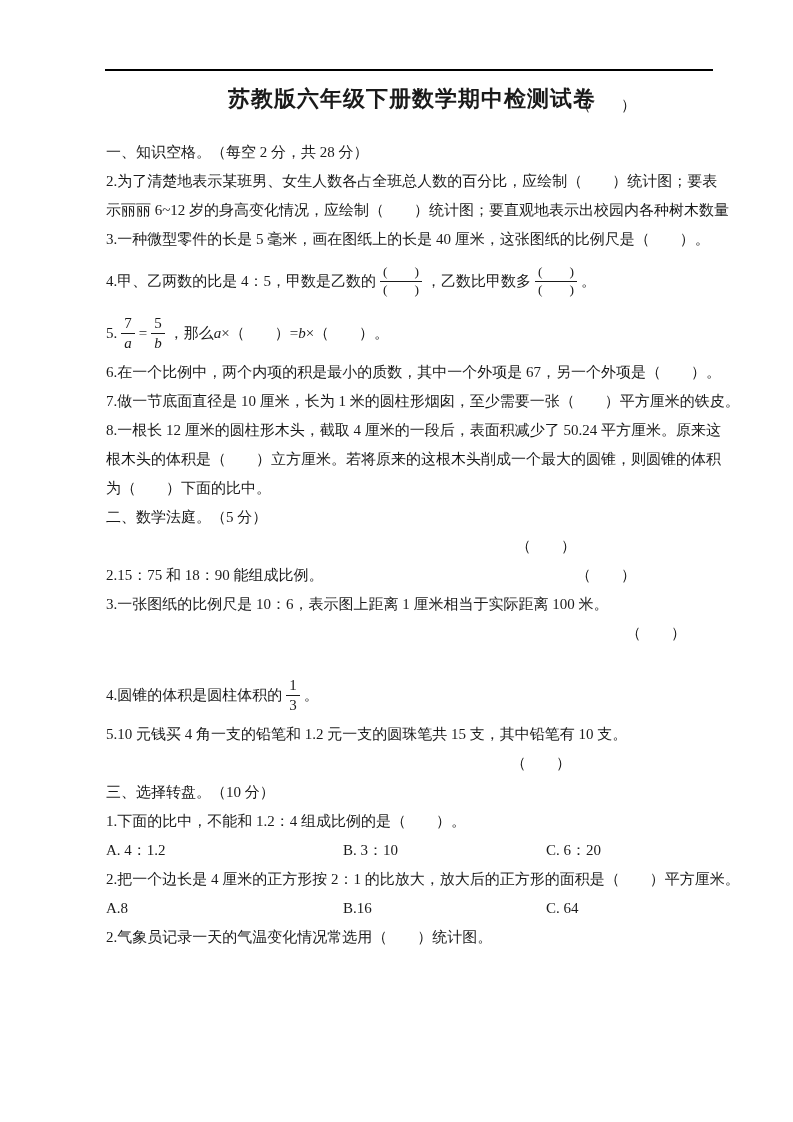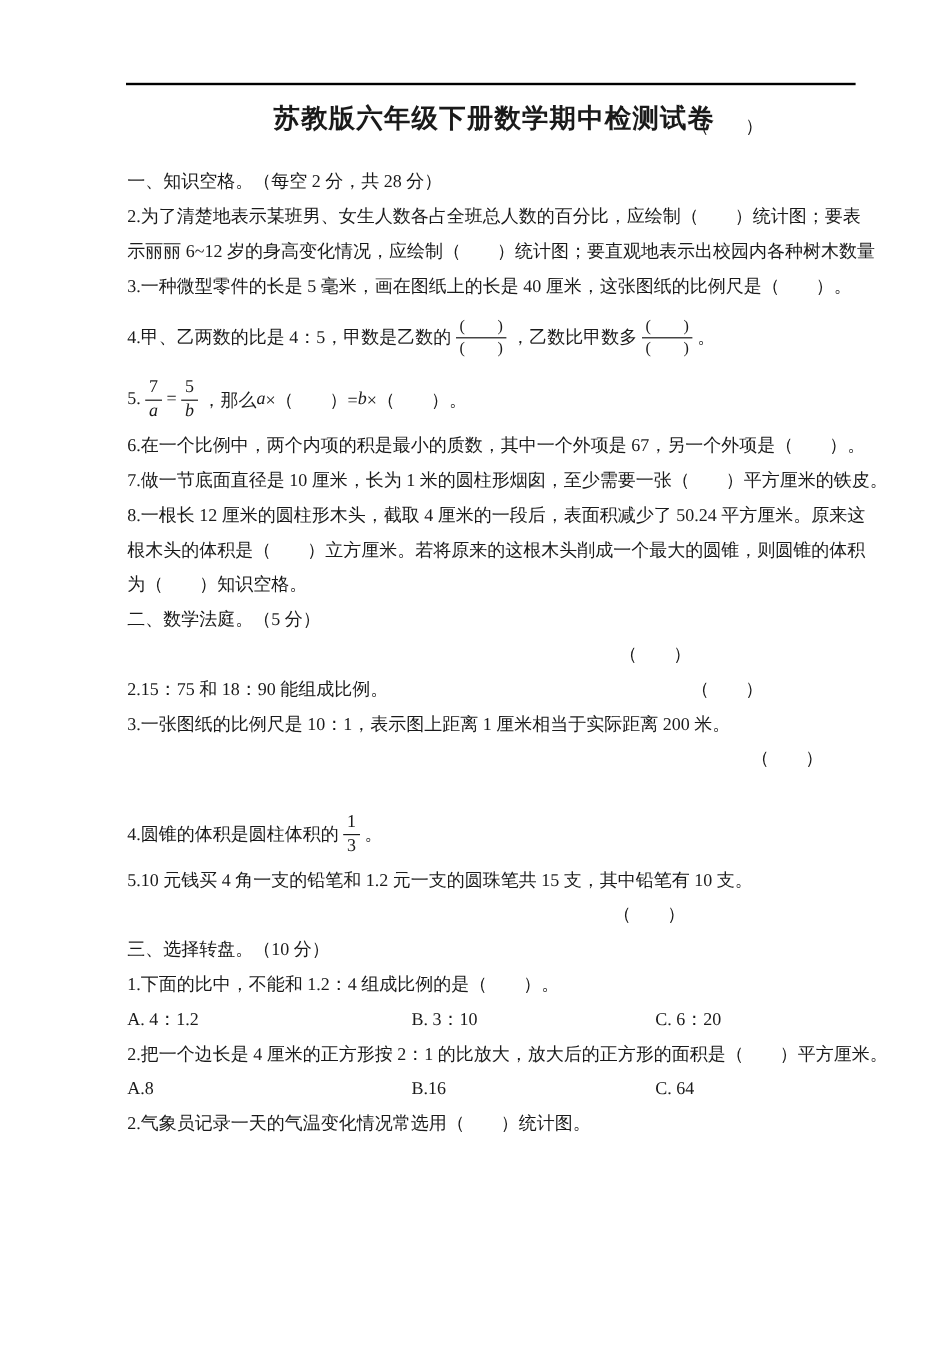--- a/index.html
+++ b/index.html
@@ -94,31 +94,31 @@
       <span class="it">a</span>
       <span>×（　　）=</span>
       <span class="it">b</span>
       <span>×（　　）。</span>
     </div>
 
     <div class="line">6.在一个比例中，两个内项的积是最小的质数，其中一个外项是 67，另一个外项是（　　）。</div>
     <div class="line">7.做一节底面直径是 10 厘米，长为 1 米的圆柱形烟囱，至少需要一张（　　）平方厘米的铁皮。</div>
     <div class="line">8.一根长 12 厘米的圆柱形木头，截取 4 厘米的一段后，表面积减少了 50.24 平方厘米。原来这</div>
     <div class="line">根木头的体积是（　　）立方厘米。若将原来的这根木头削成一个最大的圆锥，则圆锥的体积</div>
-    <div class="line">为（　　）知识空格。</div>
+    <div class="line">为（　　）下面的比中。</div>
 
     <div class="line">二、数学法庭。（5 分）</div>
     <div class="line">
       <span class="bracket-abs" style="left:410px">（　　）</span>
     </div>
     <div class="line">
       <span>2.15：75 和 18：90 能组成比例。</span>
       <span class="bracket-abs" style="left:470px">（　　）</span>
     </div>
-    <div class="line">3.一张图纸的比例尺是 10：1，表示图上距离 1 厘米相当于实际距离 200 米。</div>
+    <div class="line">3.一张图纸的比例尺是 10：6，表示图上距离 1 厘米相当于实际距离 100 米。</div>
     <div class="line">
       <span class="bracket-abs" style="left:520px">（　　）</span>
     </div>
 
     <div class="fracrow short gap-before">
       <span>4.圆锥的体积是圆柱体积的</span>
       <span class="frac">
         <span class="num">1</span>
         <span class="den">3</span>
       </span>

